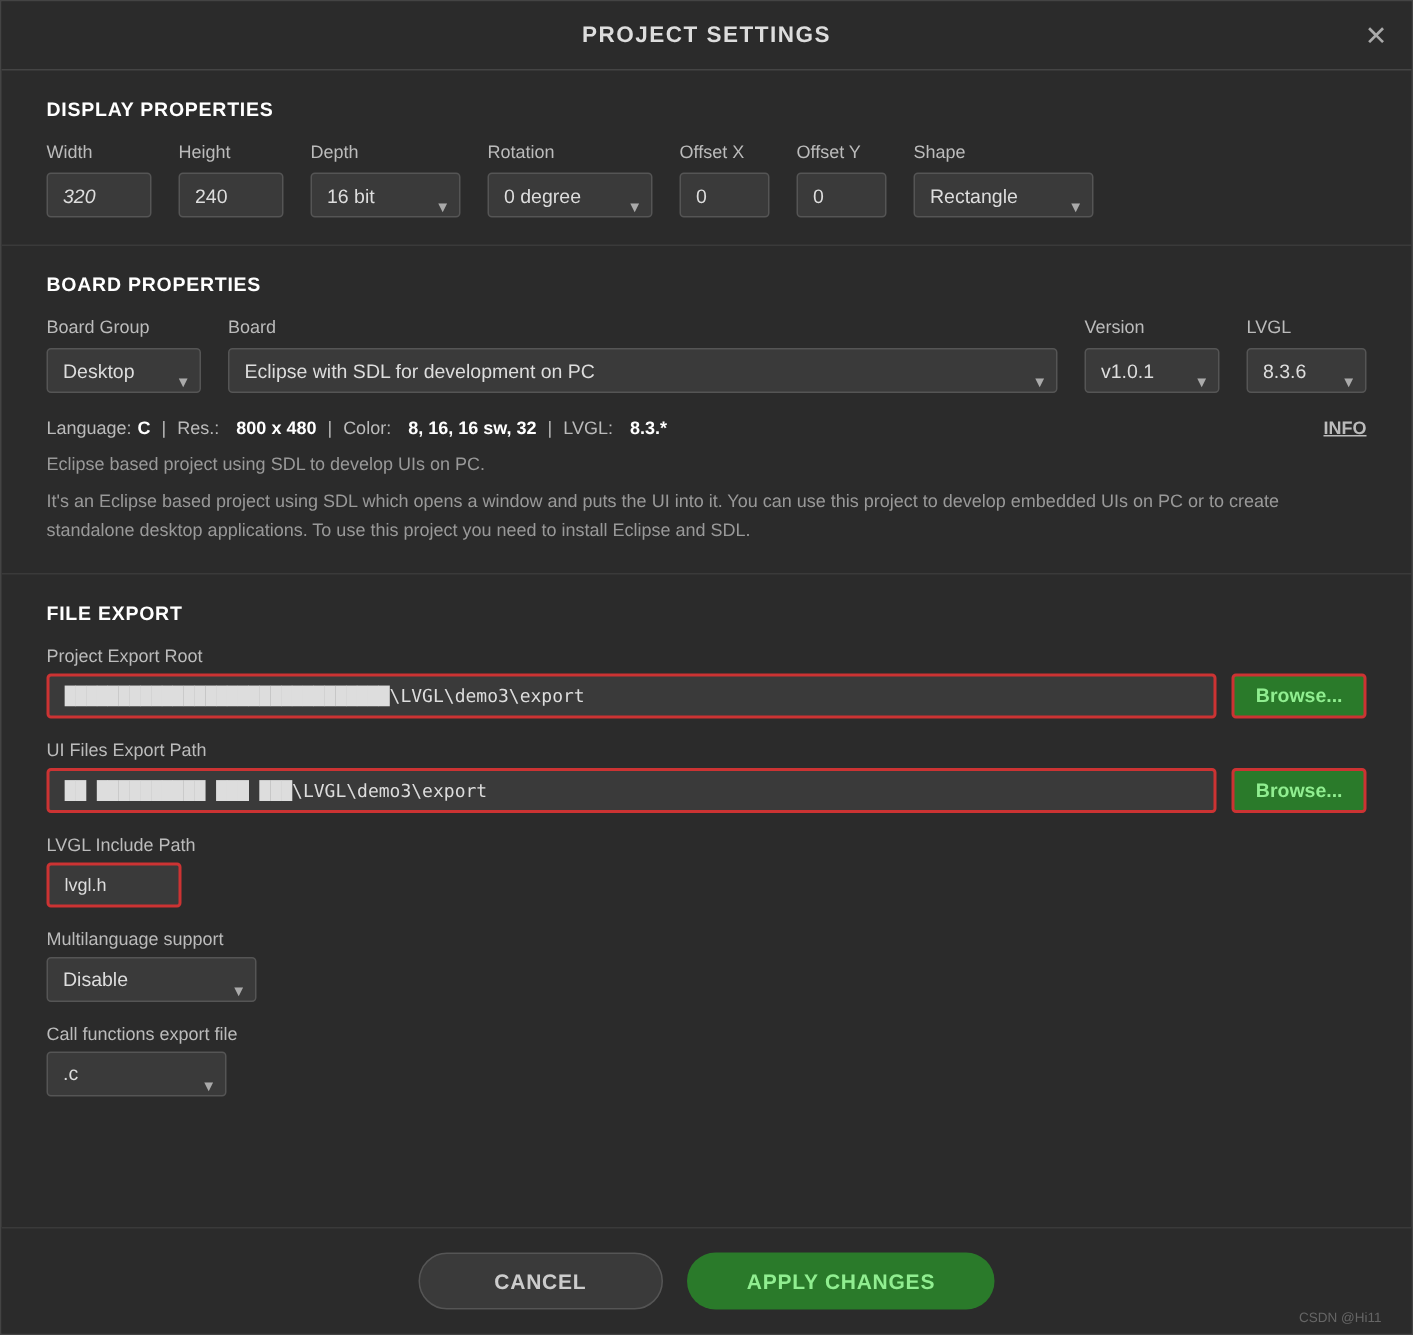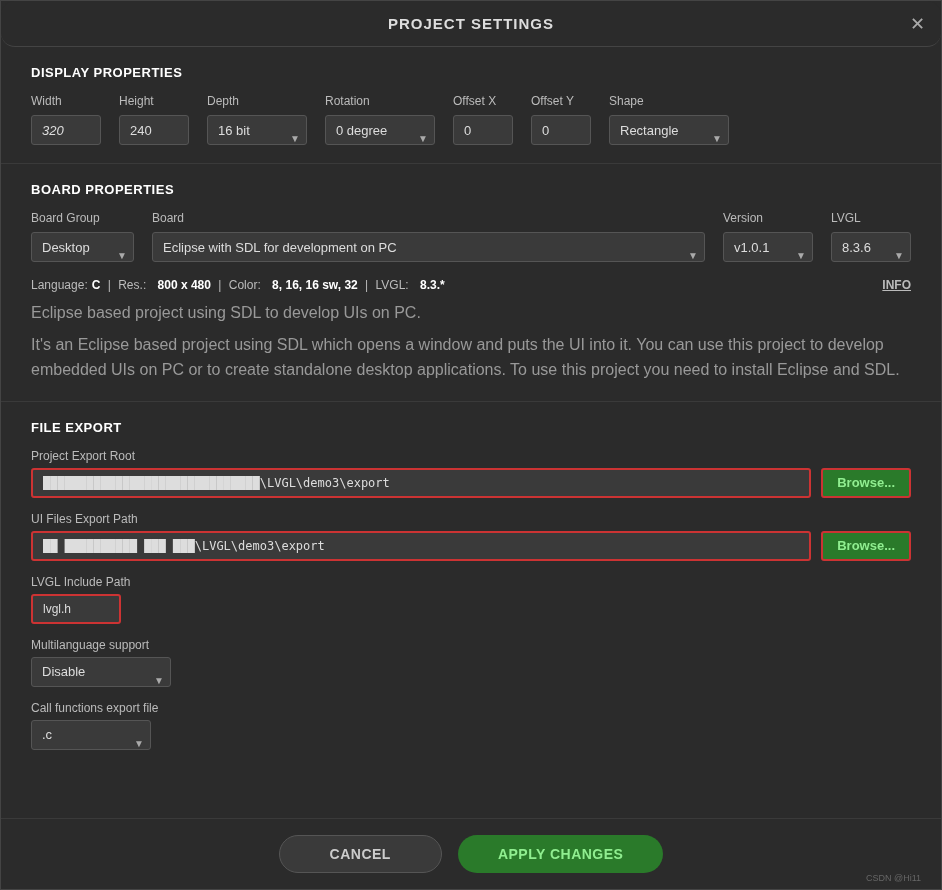--- a/index.html
+++ b/index.html
@@ -25,21 +25,20 @@
     .title-bar {
       background: #2b2b2b;
       text-align: center;
       padding: 14px 20px;
       font-size: 15px;
       font-weight: 600;
       color: #ddd;
       letter-spacing: 1px;
       border-bottom: 1px solid #444;
       position: relative;
-      border-radius: 14px;
     }
     .close-btn {
       position: absolute;
       right: 16px;
       top: 50%;
       transform: translateY(-50%);
       cursor: pointer;
       font-size: 18px;
       color: #aaa;
       background: none;
@@ -132,21 +131,21 @@
     }
     .info-link {
       margin-left: auto;
       color: #bbb;
       font-size: 12px;
       font-weight: 600;
       cursor: pointer;
       text-decoration: underline;
     }
     .desc-text {
-      font-size: 16px;
+      font-size: 12px;
       color: #999;
       line-height: 1.6;
     }
     .file-export-section {
       padding: 18px 30px 14px 30px;
     }
     .export-row {
       margin-bottom: 14px;
     }
     .export-label {

